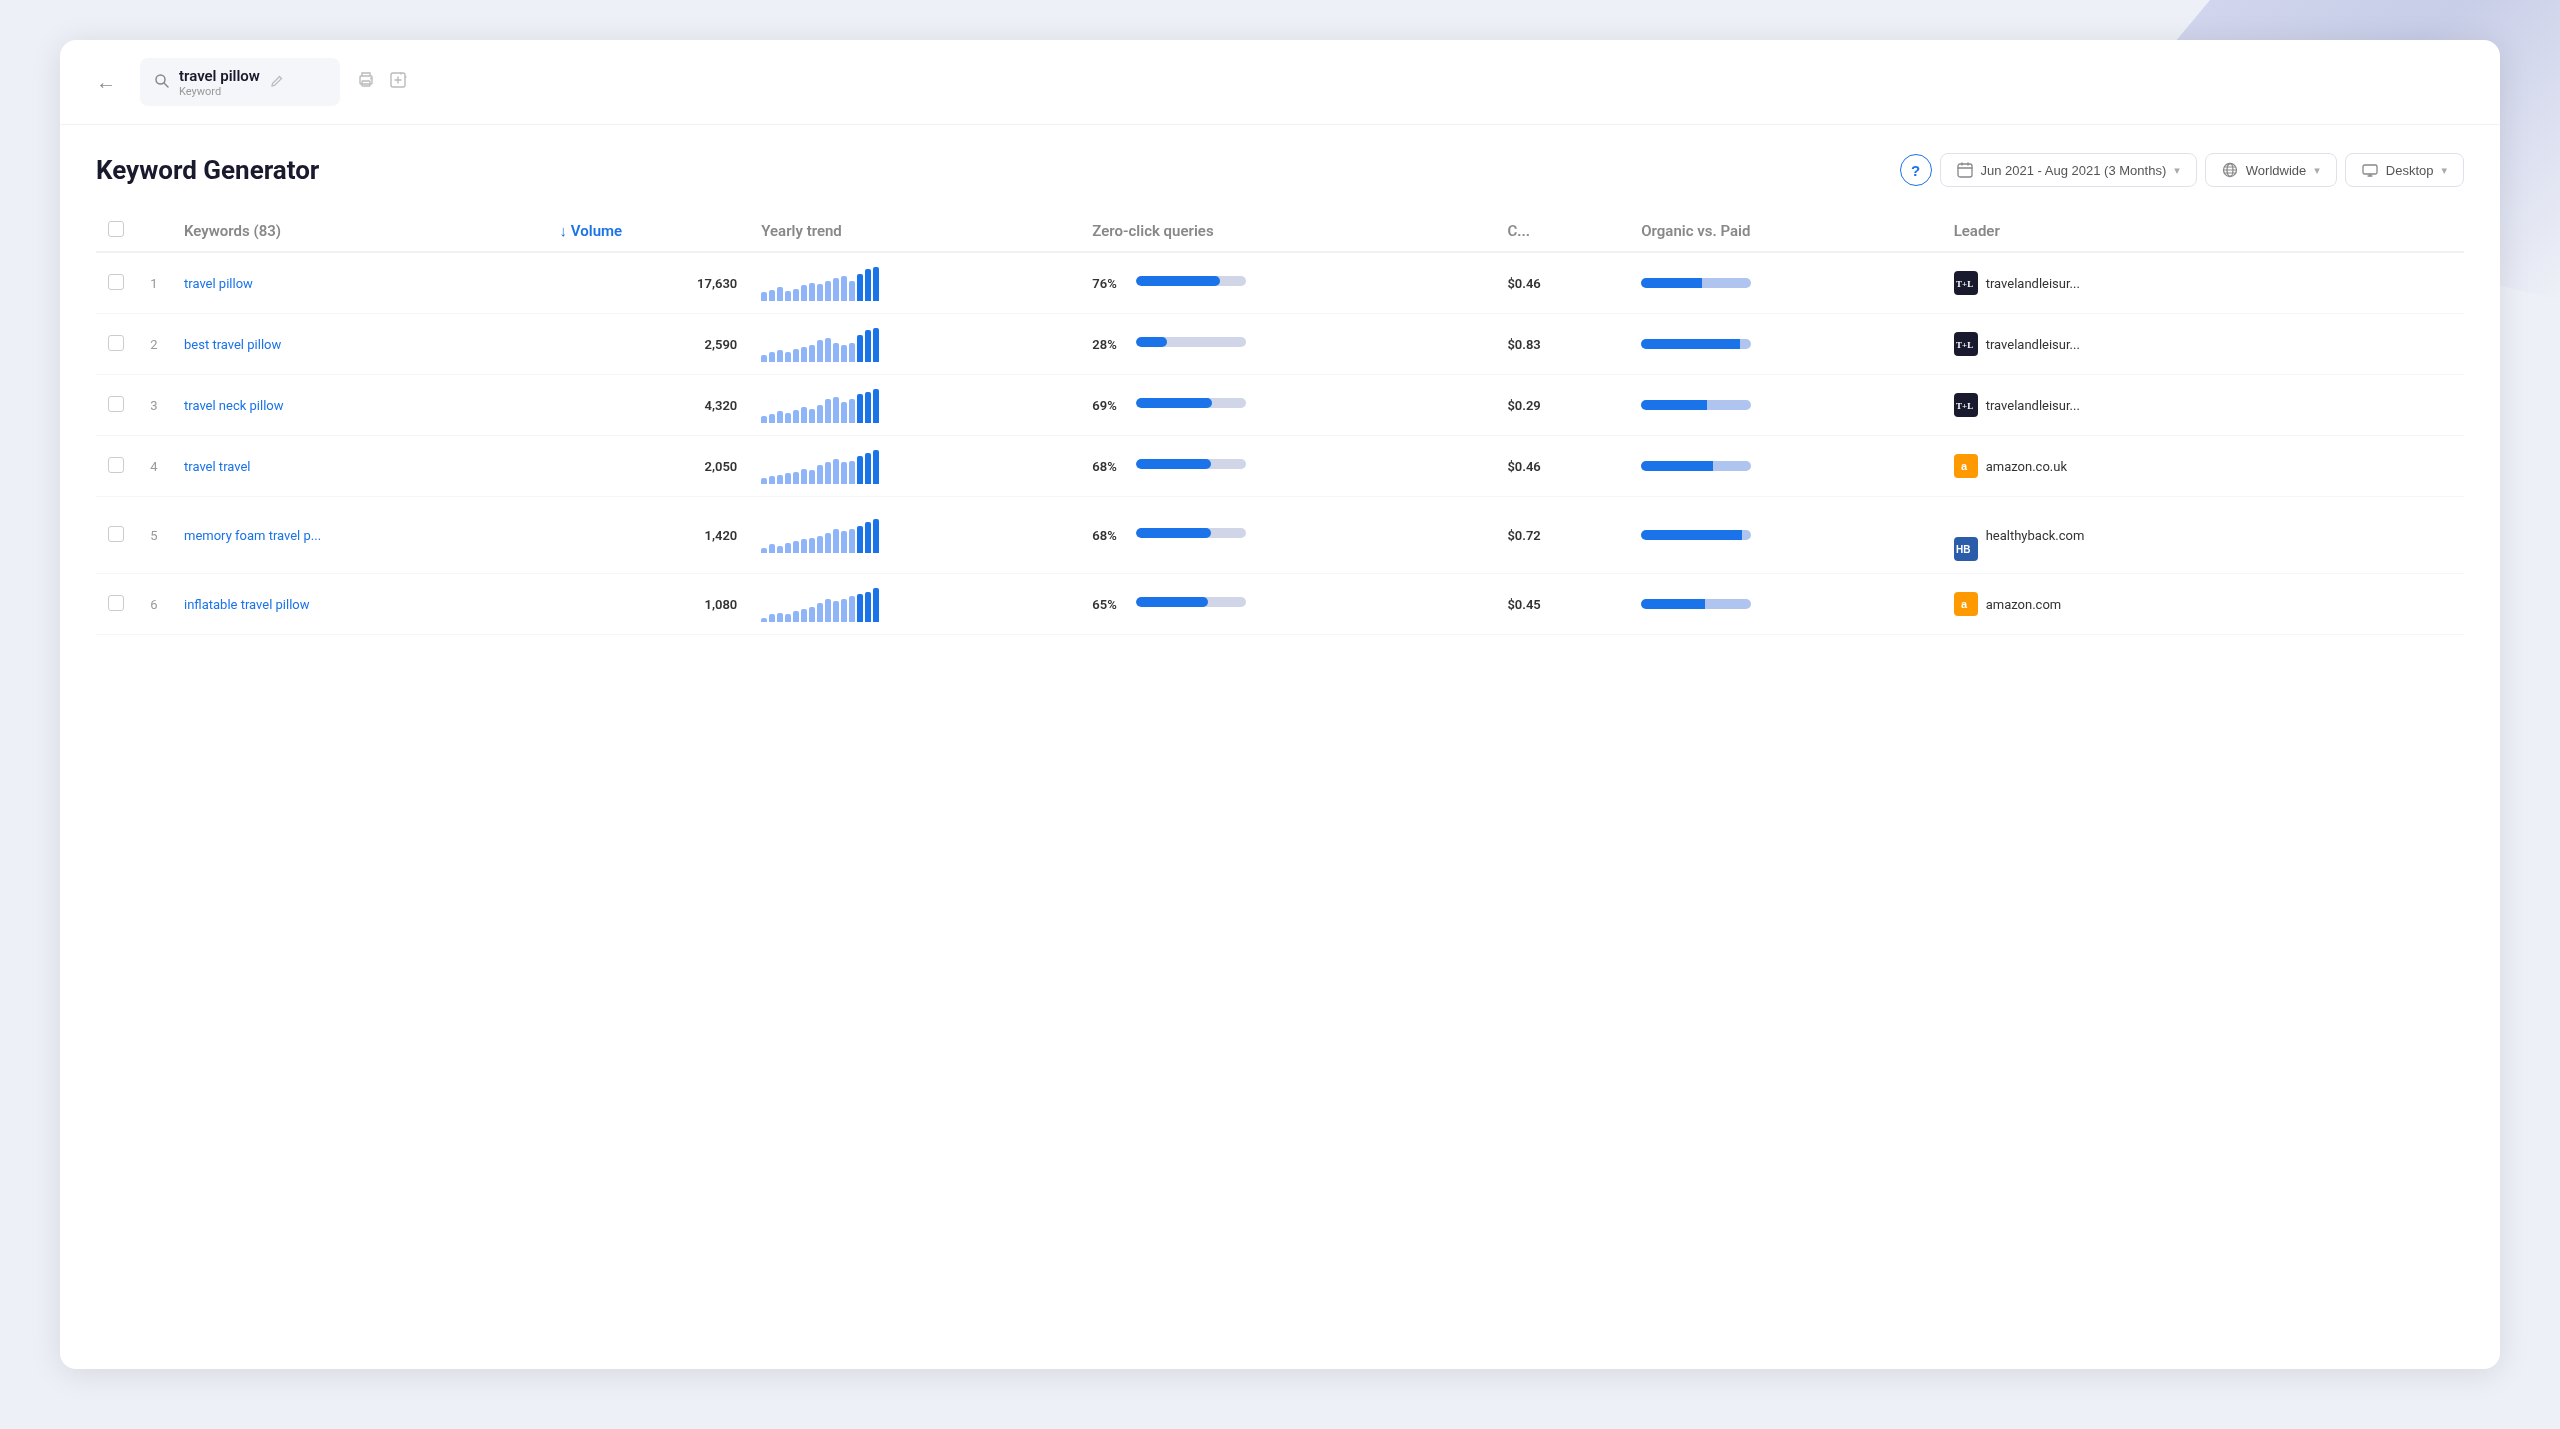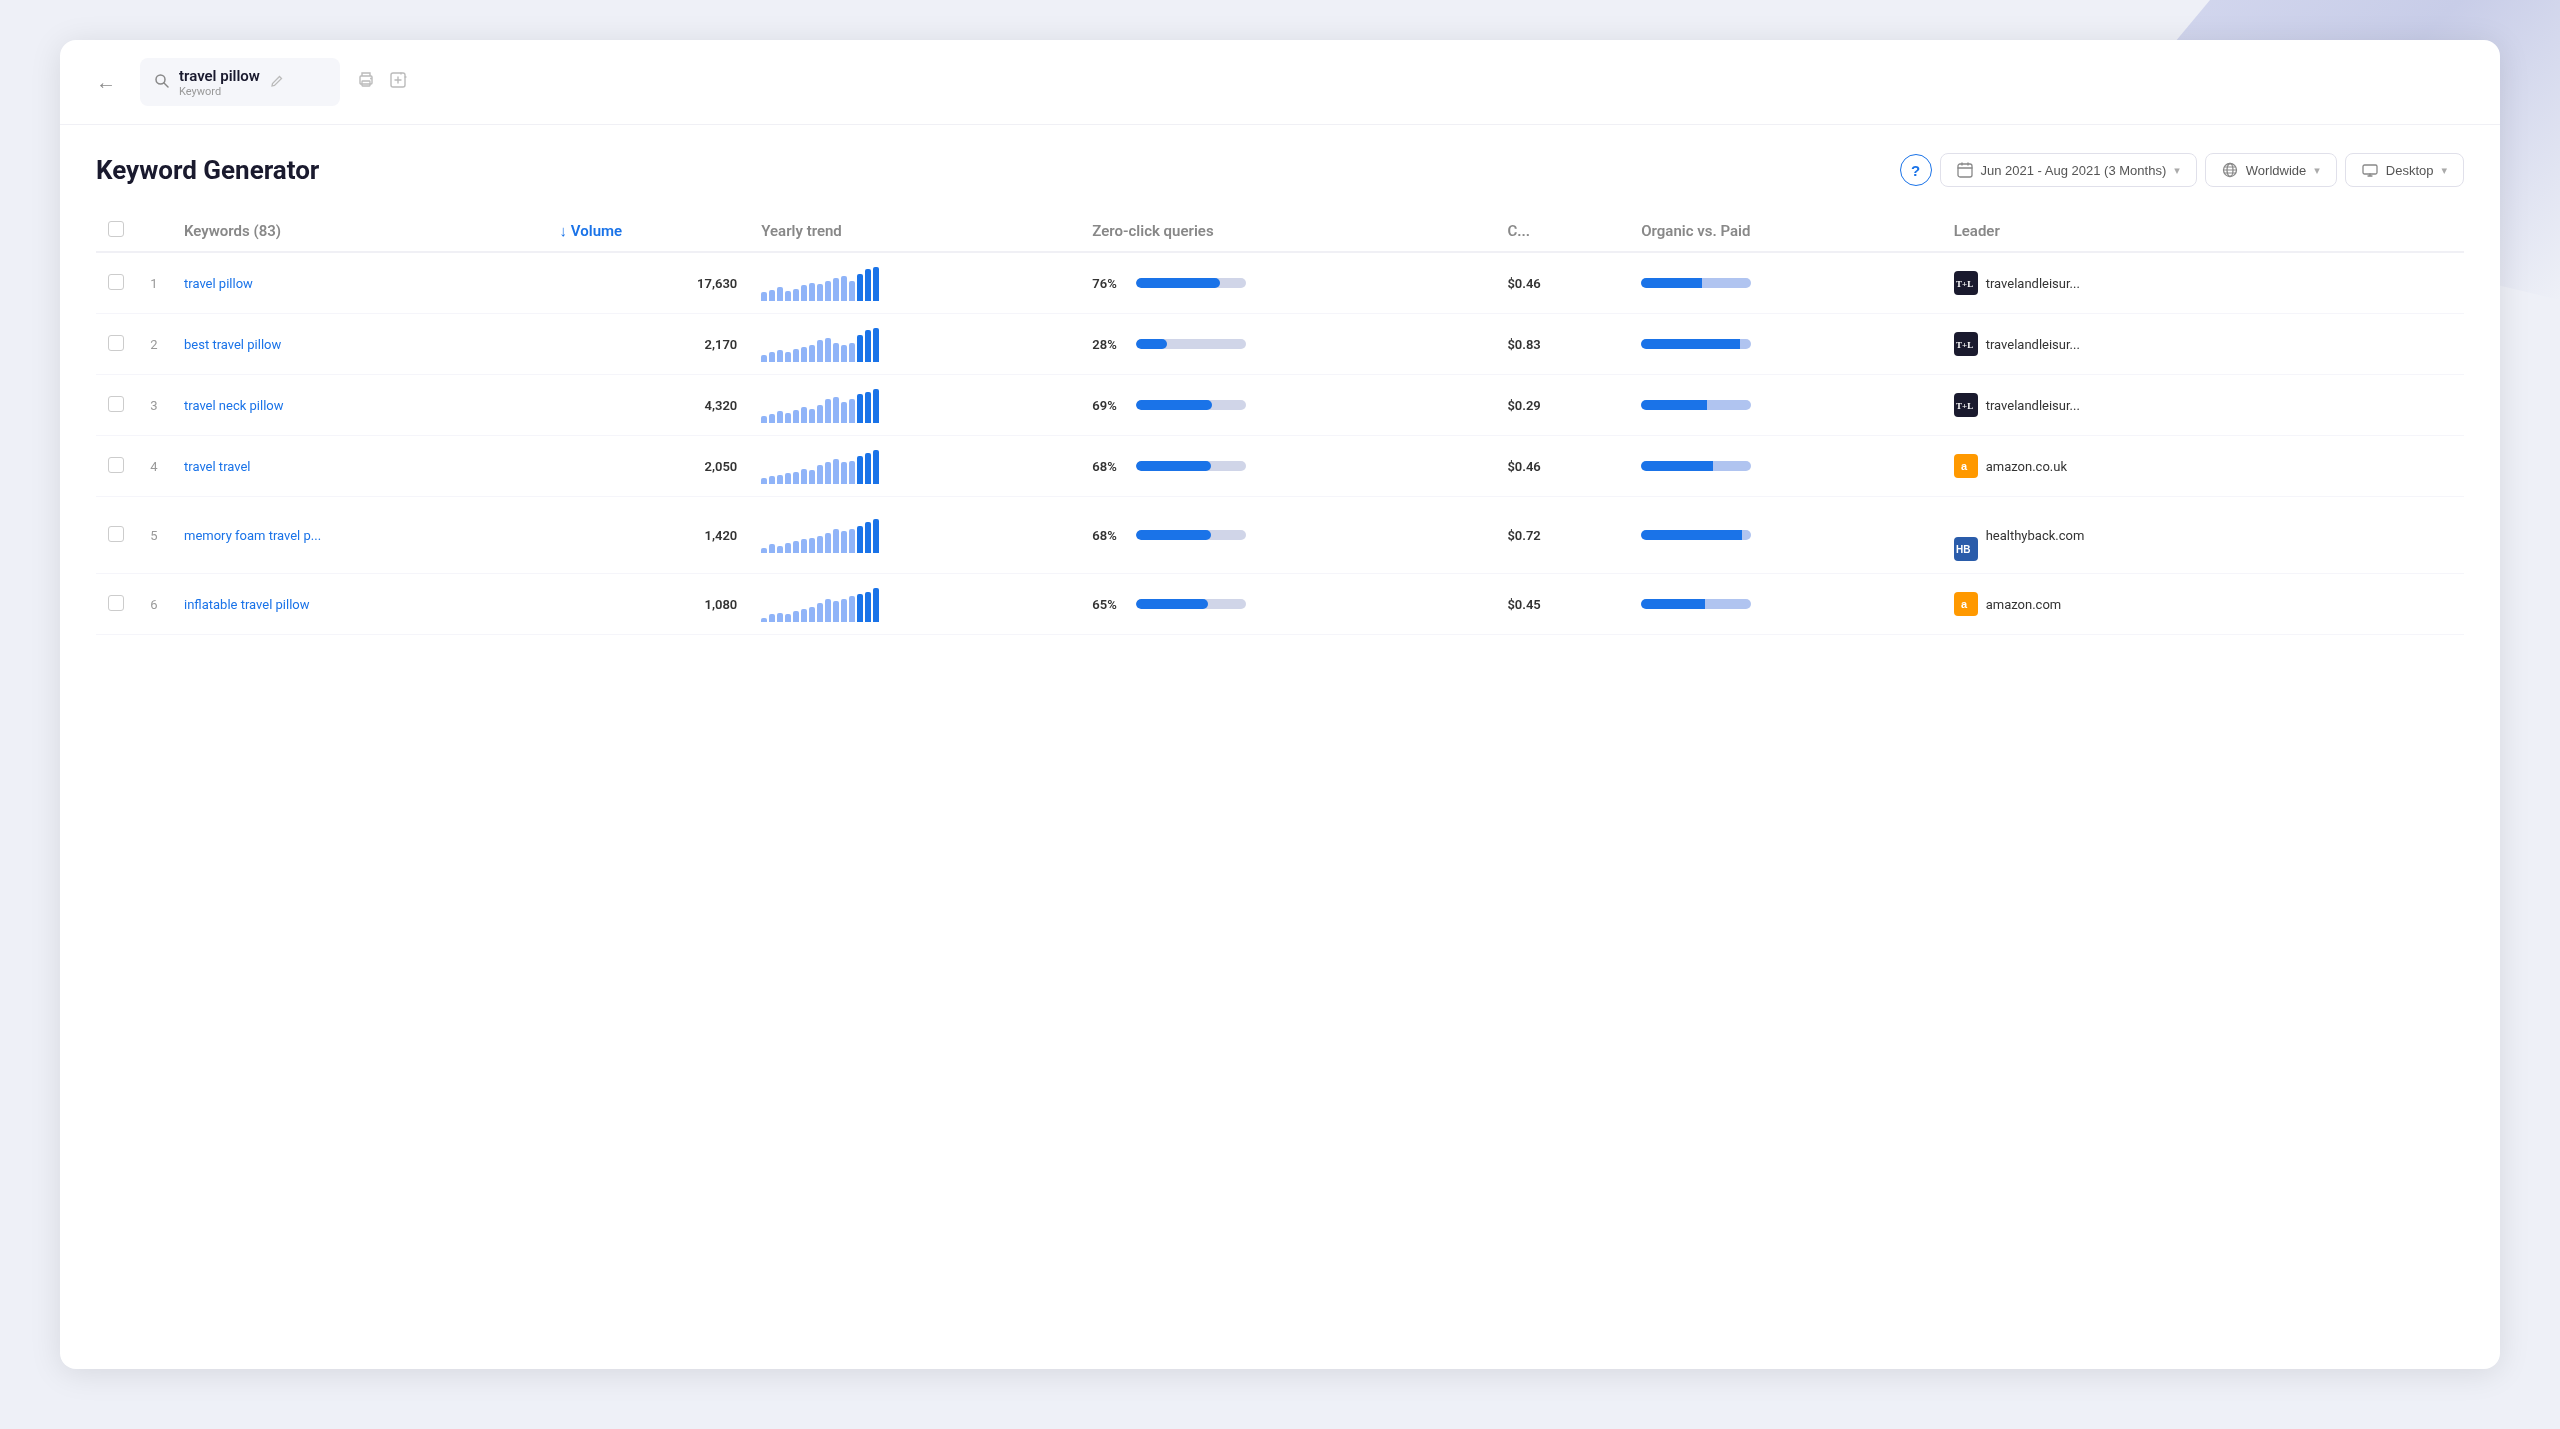--- a/index.html
+++ b/index.html
@@ -244,21 +244,20 @@
 
     .zero-click-cell {
       font-weight: 600;
       color: #333;
       min-width: 60px;
     }
 
     
     .progress-bar-wrap {
       display: flex;
-      align-items: center;
       gap: 8px;
     }
 
     .progress-bar-bg {
       width: 110px;
       height: 10px;
       background: #d0d5e8;
       border-radius: 5px;
       overflow: hidden;
       flex-shrink: 0;
@@ -542,21 +541,21 @@
                       </svg>
                     </div>
                     <span class="leader-name">travelandleisur...</span>
                   </div>
                 </td>
               </tr>
               <tr>
                 <td class="checkbox-cell"><span class="checkbox"></span></td>
                 <td class="row-num">2</td>
                 <td><a class="keyword-link" href="#">best travel pillow</a></td>
-                <td class="volume-cell">2,170</td>
+                <td class="volume-cell">2,590</td>
                 <td class="trend-cell">
                   <div class="trend-bars">
                     <div class="trend-bar light" style="height: 7px;"></div>
                     <div class="trend-bar light" style="height: 10px;"></div>
                     <div class="trend-bar light" style="height: 12px;"></div>
                     <div class="trend-bar light" style="height: 10px;"></div>
                     <div class="trend-bar light" style="height: 13px;"></div>
                     <div class="trend-bar light" style="height: 15px;"></div>
                     <div class="trend-bar light" style="height: 17px;"></div>
                     <div class="trend-bar light" style="height: 22px;"></div>

